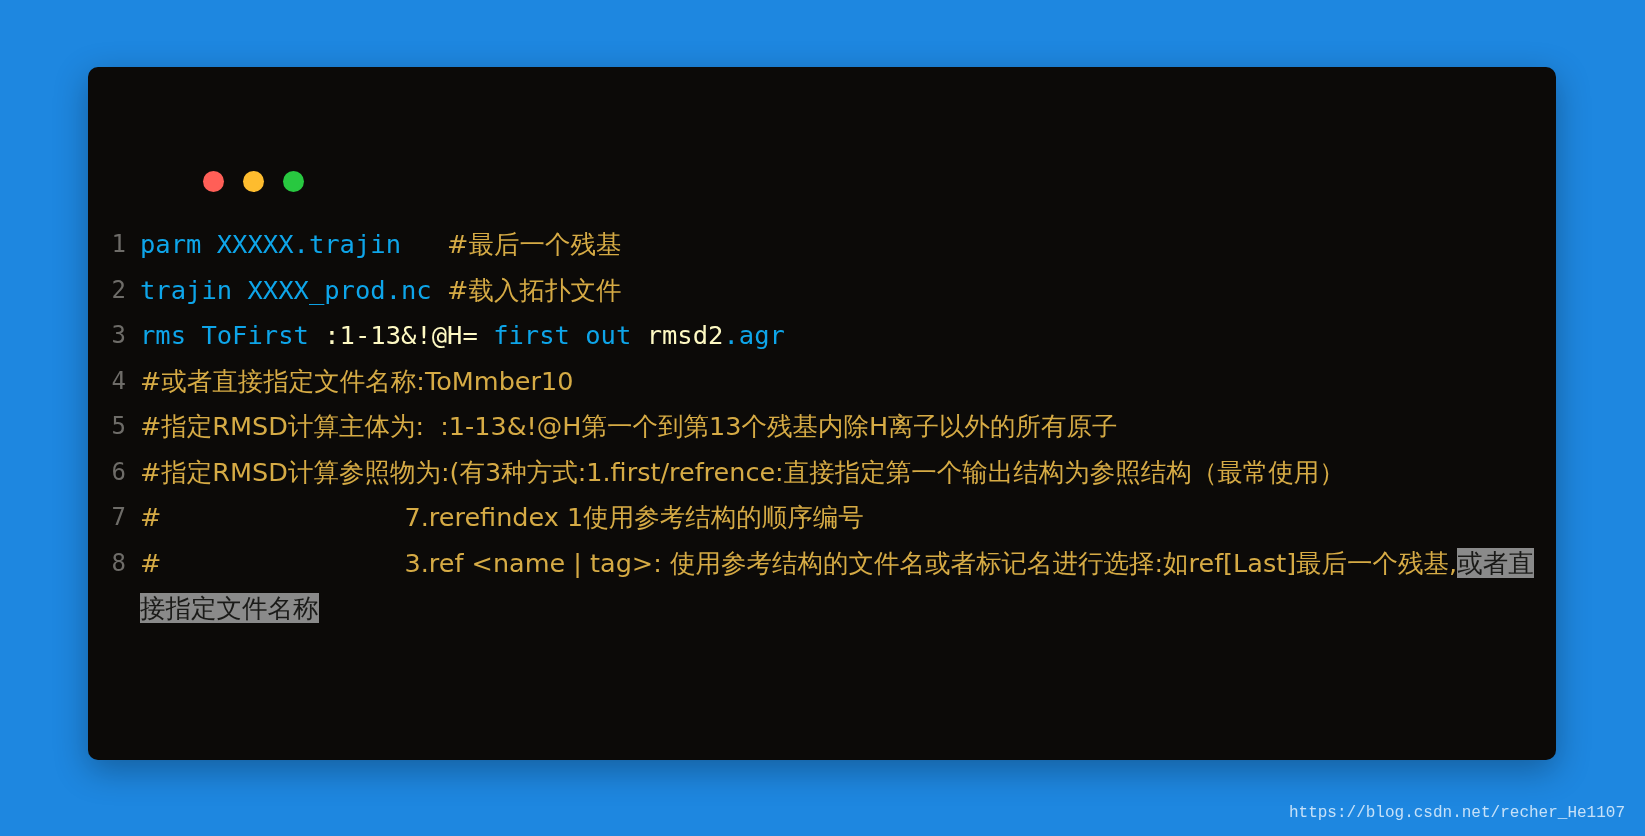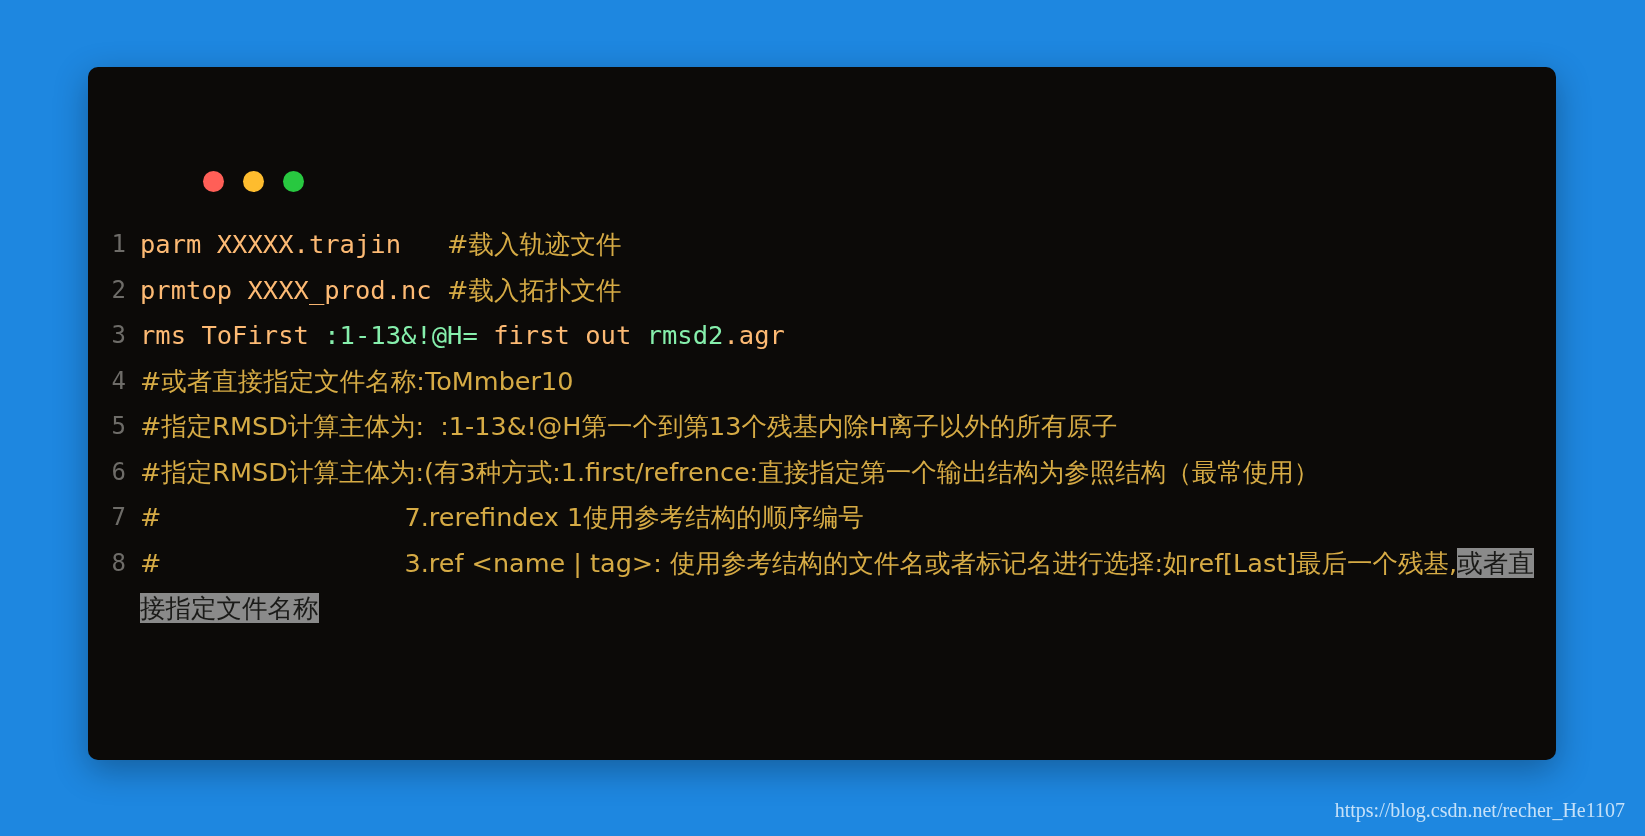--- a/index.html
+++ b/index.html
@@ -74,57 +74,57 @@
     box-sizing: border-box;
     user-select: none;
   }
   .code-text {
     flex: 1;
     color: #cfcfc8;
     white-space: pre-wrap;
     word-break: break-word;
     line-height: 45.5px;
   }
-  .tok-red    { color: #fdba74; }
-  .tok-white  { color: #86efac; }
+  .tok-red    { color: #0ea5e9; }
+  .tok-white  { color: #fef9c3; }
   .tok-gold   { color: #d6ab45; }
   .sel        { background: #8a8a8a; color: #1a1a18; }
 
   .cjk {
     font-family: "DejaVu Sans", "Liberation Sans", sans-serif;
   }
 
   
   #watermark {
     position: absolute;
     right: 20px;
     bottom: 14px;
     color: #cfe6fa;
-    font-size: 20px;
-    font-family: Liberation Serif, serif;
+    font-size: 16px;
+    font-family: Liberation Mono, monospace;
     opacity: 0.95;
   }
 </style>
 </head>
 <body>
 
 <div id="code-card">
 
   <div id="titlebar">
     <span class="dot close"></span>
     <span class="dot min"></span>
     <span class="dot max"></span>
   </div>
 
   <div id="code-body">
-      <div class="code-line"><span class="ln">1</span><span class="code-text"><span class="tok-red">parm XXXXX</span><span class="tok-red">.trajin</span><span class="tok-white">   </span><span class="tok-gold cjk">#载入轨迹文件</span></span></div>
-      <div class="code-line"><span class="ln">2</span><span class="code-text"><span class="tok-red">prmtop XXXX_prod.nc</span><span class="tok-white"> </span><span class="tok-gold cjk">#载入拓扑文件</span></span></div>
+      <div class="code-line"><span class="ln">1</span><span class="code-text"><span class="tok-red">parm XXXXX</span><span class="tok-red">.trajin</span><span class="tok-white">   </span><span class="tok-gold cjk">#最后一个残基</span></span></div>
+      <div class="code-line"><span class="ln">2</span><span class="code-text"><span class="tok-red">trajin XXXX_prod.nc</span><span class="tok-white"> </span><span class="tok-gold cjk">#载入拓扑文件</span></span></div>
       <div class="code-line"><span class="ln">3</span><span class="code-text"><span class="tok-red">rms ToFirst</span><span class="tok-white"> :1-13&amp;!@H= </span><span class="tok-red">first out</span><span class="tok-white"> rmsd2</span><span class="tok-red">.agr</span></span></div>
       <div class="code-line"><span class="ln">4</span><span class="code-text"><span class="tok-gold cjk">#或者直接指定文件名称:ToMmber10</span></span></div>
       <div class="code-line"><span class="ln">5</span><span class="code-text"><span class="tok-gold cjk">#指定RMSD计算主体为:  :1-13&amp;!@H第一个到第13个残基内除H离子以外的所有原子</span></span></div>
-      <div class="code-line"><span class="ln">6</span><span class="code-text"><span class="tok-gold cjk">#指定RMSD计算主体为:(有3种方式:1.first/refrence:直接指定第一个输出结构为参照结构（最常使用）</span></span></div>
+      <div class="code-line"><span class="ln">6</span><span class="code-text"><span class="tok-gold cjk">#指定RMSD计算参照物为:(有3种方式:1.first/refrence:直接指定第一个输出结构为参照结构（最常使用）</span></span></div>
       <div class="code-line"><span class="ln">7</span><span class="code-text"><span class="tok-gold cjk">#                              7.rerefindex 1使用参考结构的顺序编号</span></span></div>
       <div class="code-line"><span class="ln">8</span><span class="code-text"><span class="tok-gold cjk">#                              3.ref &lt;name | tag&gt;: 使用参考结构的文件名或者标记名进行选择:如ref[Last]最后一个残基,</span><span class="sel cjk">或者直接指定文件名称</span></span></div>
     </div>
 
 </div>
 
 <div id="watermark">https://blog.csdn.net/recher_He1107</div>
 
 </body></html>

